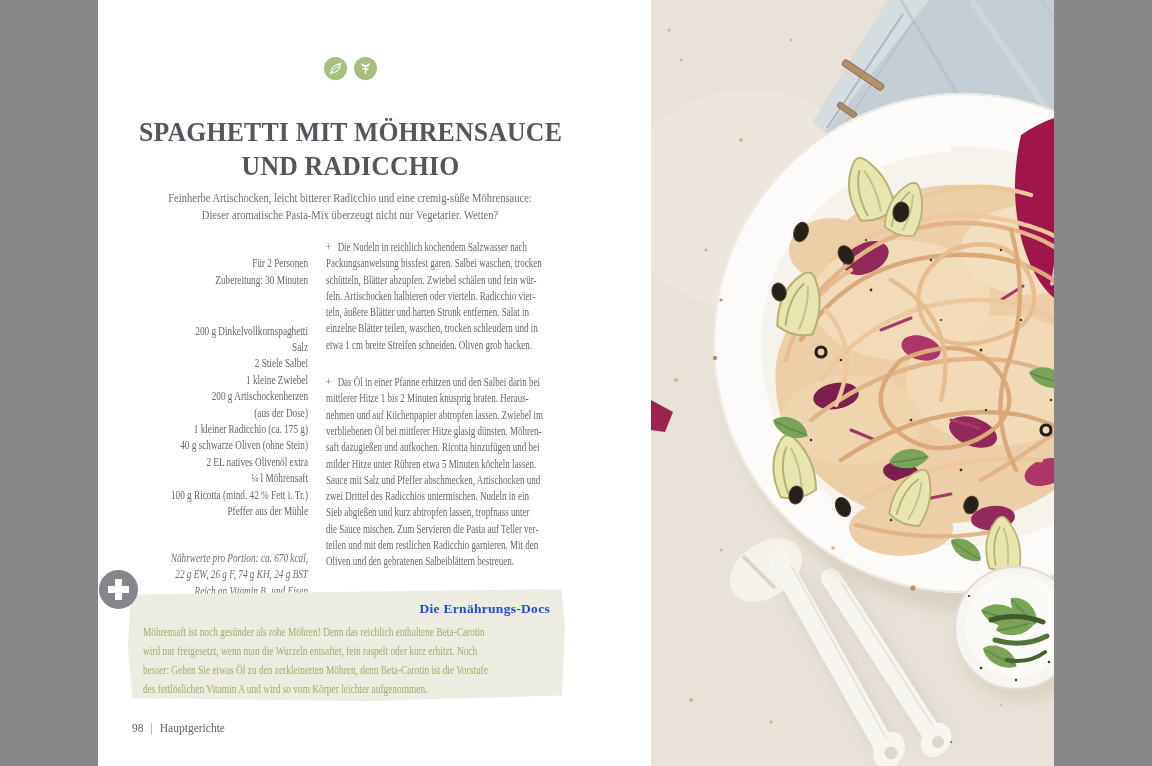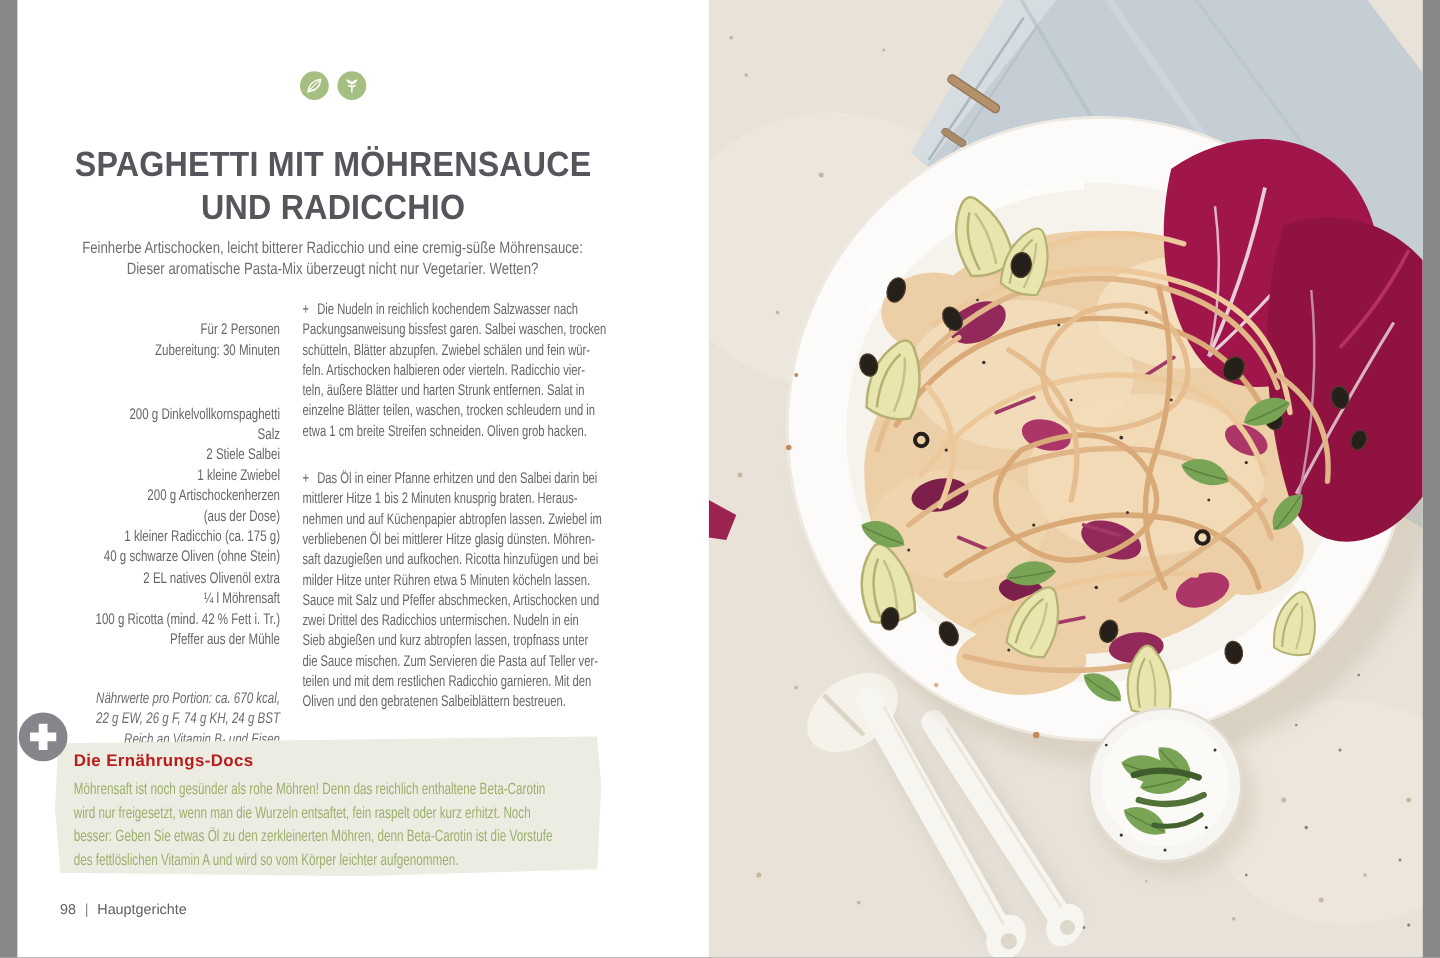--- a/index.html
+++ b/index.html
@@ -1,19 +1,19 @@
 <!DOCTYPE html>
 <html><head>
 <meta charset="utf-8">
 <style>
   html,body{margin:0;padding:0;background:#888;}
   .spread{
-    position:relative;width:1124px;height:766px;margin:0 auto;
+    position:relative;width:956px;height:766px;margin:0 auto;
     background:#ffffff;overflow:hidden;
-    font-family:Liberation Sans, sans-serif;
+    font-family:Liberation Serif, serif;
     color:#636363;
   }
   
   .left-page{position:absolute;left:0;top:0;width:553px;height:766px;background:#fff;}
   .badges{position:absolute;left:226px;top:57px;display:flex;gap:7px;}
   .badge{width:23px;height:23px;border-radius:50%;background:#a5bf82;display:flex;align-items:center;justify-content:center;}
   .badge svg{display:block;}
   .title{
     position:absolute;left:0;top:96px;width:505px;text-align:center;
     font-size:28px;font-weight:bold;line-height:34px;color:#54565c;
@@ -42,21 +42,21 @@
   .step .bullet{display:inline-block;margin-right:9px;color:#666;}
   .step .steptext{white-space:pre-line;}
   .step .steptext::first-line{}
   
   .tip-box{
     position:absolute;left:30px;top:589px;width:437px;height:112px;
     background:#edece2;border-radius:3px;
     clip-path:polygon(0.6% 5%,99.2% 0%,100% 34%,99.3% 95%,55% 100%,1% 97.5%,0% 52%);
   }
   .tip-inner{padding:12px 15px 0 15px;}
-  .tip-title{font-size:13.5px;font-weight:bold;color:#b91c1c;letter-spacing:.3px;margin:0 0 5px 0;}
+  .tip-title{font-size:13.5px;font-weight:bold;color:#1d4ed8;letter-spacing:.3px;margin:0 0 5px 0;text-align:right;}
   .tip-text{
     width:570px;font-size:13px;line-height:19px;color:#9cb06d;white-space:pre-line;
     transform:scaleX(.72);transform-origin:0 0;
   }
   .tip-plus{
     position:absolute;left:1px;top:570px;width:39px;height:39px;border-radius:50%;
     background:#84868b;
   }
   .tip-plus i{position:absolute;background:#fff;}
   .tip-plus i.h{left:9px;top:16px;width:21px;height:7px;}

